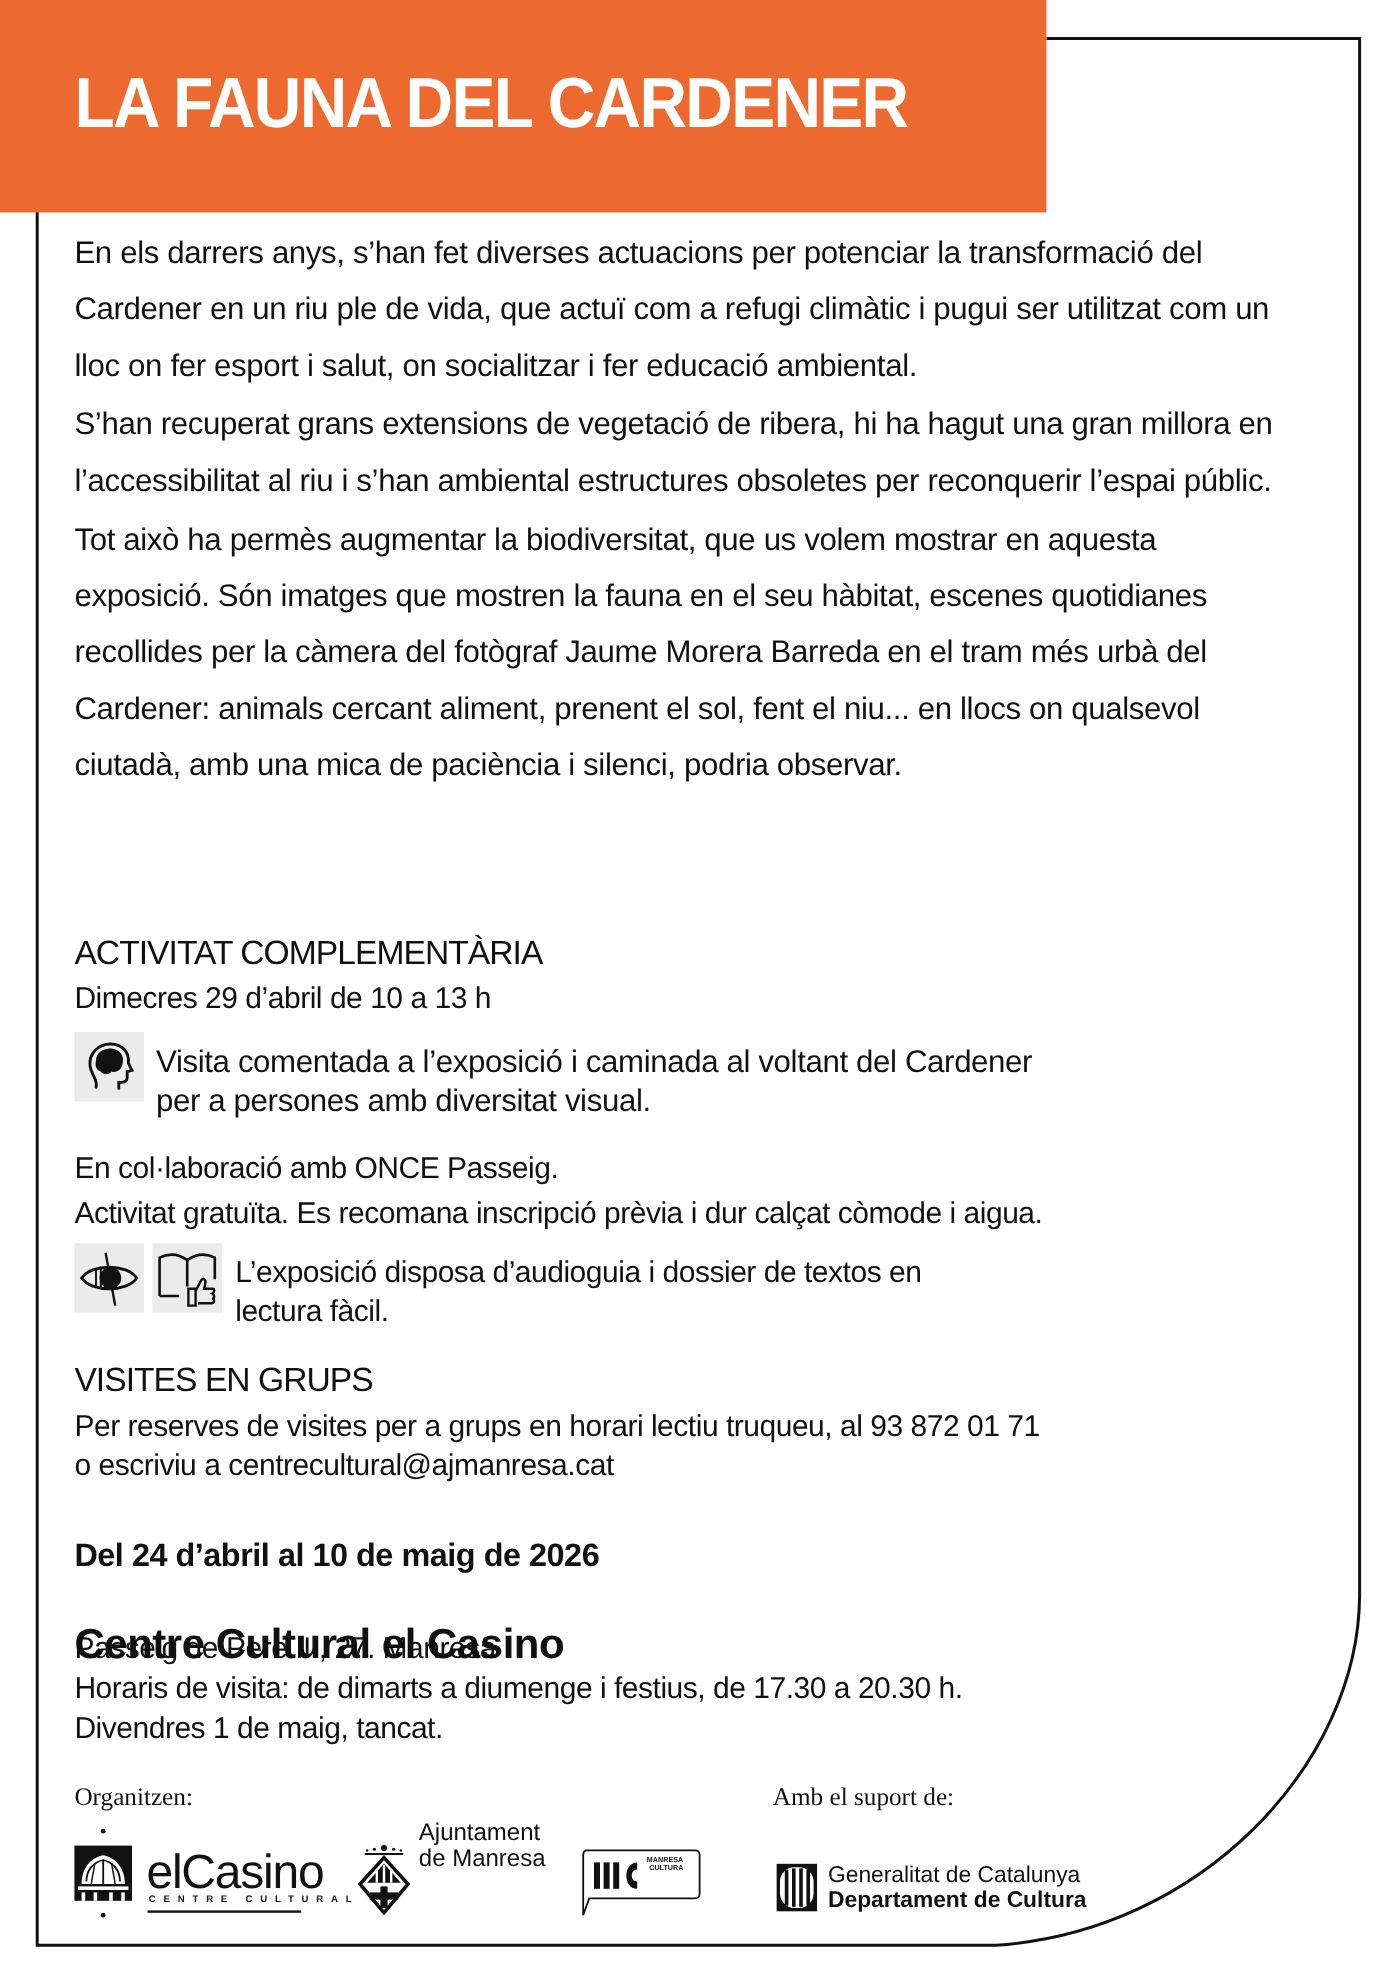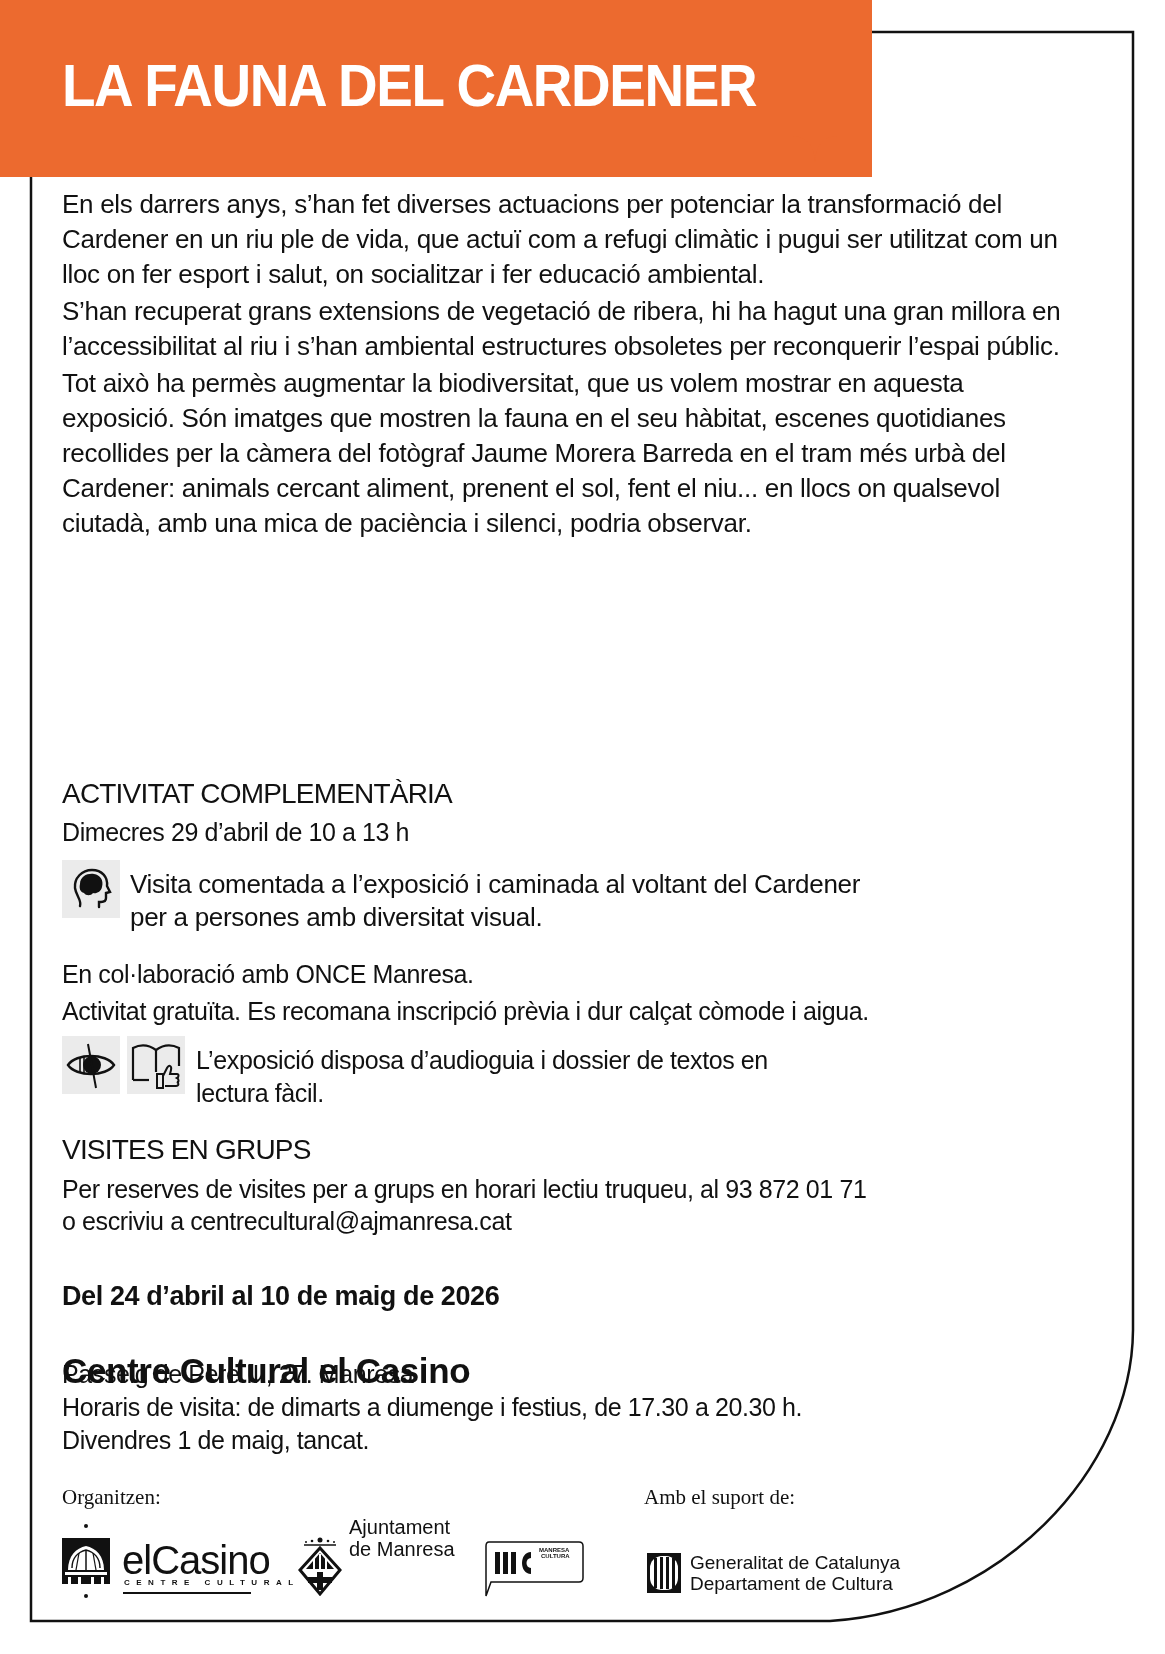--- a/index.html
+++ b/index.html
@@ -14,41 +14,41 @@
   }
   .title-banner h1 {
     position: absolute; left: 62px; top: 52px;
     font-family: "Liberation Sans", sans-serif; font-weight: bold;
     font-size: 59px; letter-spacing: -1.5px; color: #ffffff;
     transform: scaleX(0.93); transform-origin: left top; white-space: nowrap;
   }
   #banner-tail { position: absolute; left: 790px; top: 136px; width: 50px; height: 30px; }
 
   .intro { position: absolute; left: 62px; top: 187px; width: 1010px; }
-  .intro p { font-size: 26px; line-height: 35px; margin-bottom: 2px; letter-spacing: -0.3px; }
+  .intro p { font-size: 26px; line-height: 47px; margin-bottom: 2px; letter-spacing: -0.3px; }
 
   .section-title { position: absolute; left: 62px; font-size: 28px; letter-spacing: -0.8px; color: #111; }
   .line { position: absolute; left: 62px; font-size: 25px; letter-spacing: -0.4px; color: #111; white-space: nowrap; }
   .bold { font-weight: bold; }
 
   .icon-box { position: absolute; width: 58px; height: 58px; background: #ebebeb; }
   .icon-box svg { width: 58px; height: 58px; display: block; }
 
   .visita-text { position: absolute; left: 130px; top: 900px; font-size: 26px; line-height: 33px; letter-spacing: -0.3px; }
   .access-text { position: absolute; left: 196px; top: 1045px; font-size: 25px; line-height: 33px; letter-spacing: -0.4px; }
 
   .small-label { position: absolute; font-size: 21px; color: #111; font-family: Liberation Serif, serif; }
 
   .logo { position: absolute; }
   .casino-word { position: absolute; left: 122px; top: 1538px; font-size: 40px; letter-spacing: -1px; }
   .casino-sub { position: absolute; left: 124px; top: 1578px; font-size: 8px; letter-spacing: 6.5px; font-weight: bold; }
   .casino-rule { position: absolute; left: 123px; top: 1592px; width: 128px; height: 2px; background: #111; }
   .ajunt-text { position: absolute; left: 349px; top: 1516px; font-size: 20px; line-height: 22px; }
   .gen-1 { position: absolute; left: 690px; top: 1552px; font-size: 19px; }
-  .gen-2 { position: absolute; left: 690px; top: 1573px; font-size: 19px; font-weight: normal; }
+  .gen-2 { position: absolute; left: 690px; top: 1573px; font-size: 19px; font-weight: bold; }
 </style>
 </head>
 <body>
 
 <svg id="frame" viewBox="0 0 1165 1654">
   <path d="M 31 137 L 31 1621 L 830 1621 C 1000 1610 1132 1470 1133 1330 L 1133 32 L 872 32" fill="none" stroke="#111" stroke-width="2.5"></path>
 </svg>
 
 <div class="title-banner">
   <h1>LA FAUNA DEL CARDENER</h1>
@@ -70,21 +70,21 @@
   <svg viewBox="0 0 58 58">
     <path d="M 18 46 C 20 40 14 36 13 28 C 12 18 20 10 30 10 C 40 10 46 17 45 26 L 48 32 L 44 33 L 44 38 C 44 41 42 42 39 42 L 37 42 L 37 47" fill="none" stroke="#111" stroke-width="2.4" stroke-linecap="round"></path>
     <path d="M 18 24 C 18 16 26 13 32 14 C 38 15 42 20 40 27 C 39 32 34 34 31 33 C 29 36 24 36 22 33 C 18 32 17 28 18 24 Z" fill="#111"></path>
   </svg>
 </div>
 <div class="visita-text" style="top:868px;">
   <div>Visita comentada a l’exposició i caminada al voltant del Cardener</div>
   <div>per a persones amb diversitat visual.</div>
 </div>
 
-<div class="line" style="top:960px;">En col·laboració amb ONCE Manresa.</div>
+<div class="line" style="top:960px;">En col·laboració amb ONCE Passeig.</div>
 <div class="line" style="top:997px;">Activitat gratuïta. Es recomana inscripció prèvia i dur calçat còmode i aigua.</div>
 
 <div class="icon-box" style="left:62px; top:1036px;">
   <svg viewBox="0 0 58 58">
     <path d="M 6 29 C 14 17 44 17 52 29 C 44 41 14 41 6 29 Z" fill="none" stroke="#111" stroke-width="2.4"></path>
     <circle cx="30" cy="29" r="9" fill="#111"></circle>
     <line x1="18" y1="22" x2="18" y2="36" stroke="#111" stroke-width="1.6"></line>
     <line x1="22" y1="20" x2="22" y2="38" stroke="#111" stroke-width="1.6"></line>
     <line x1="26" y1="8" x2="34" y2="52" stroke="#111" stroke-width="2"></line>
   </svg>

